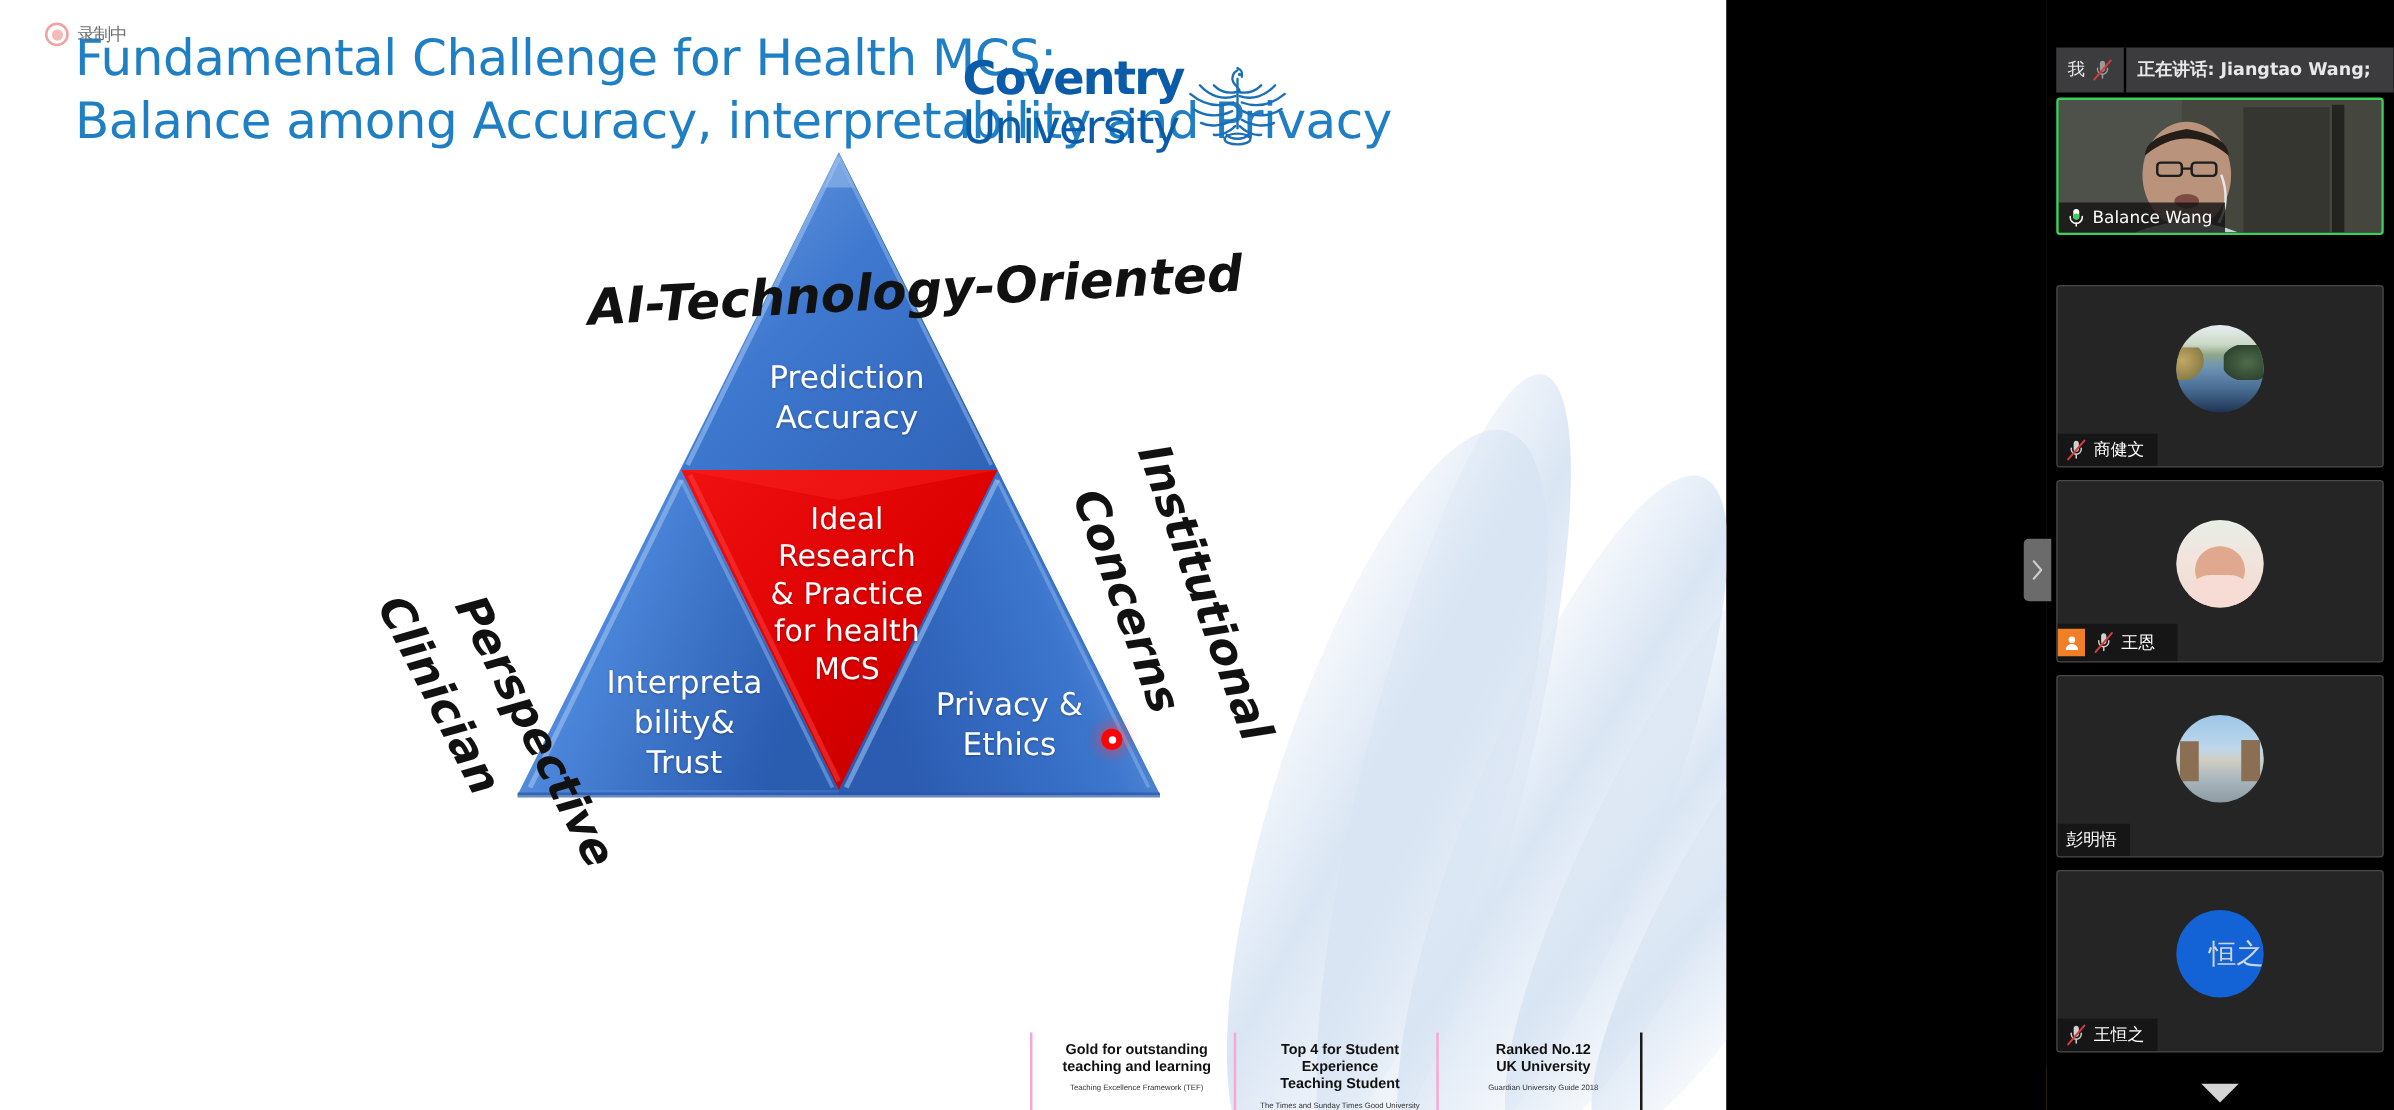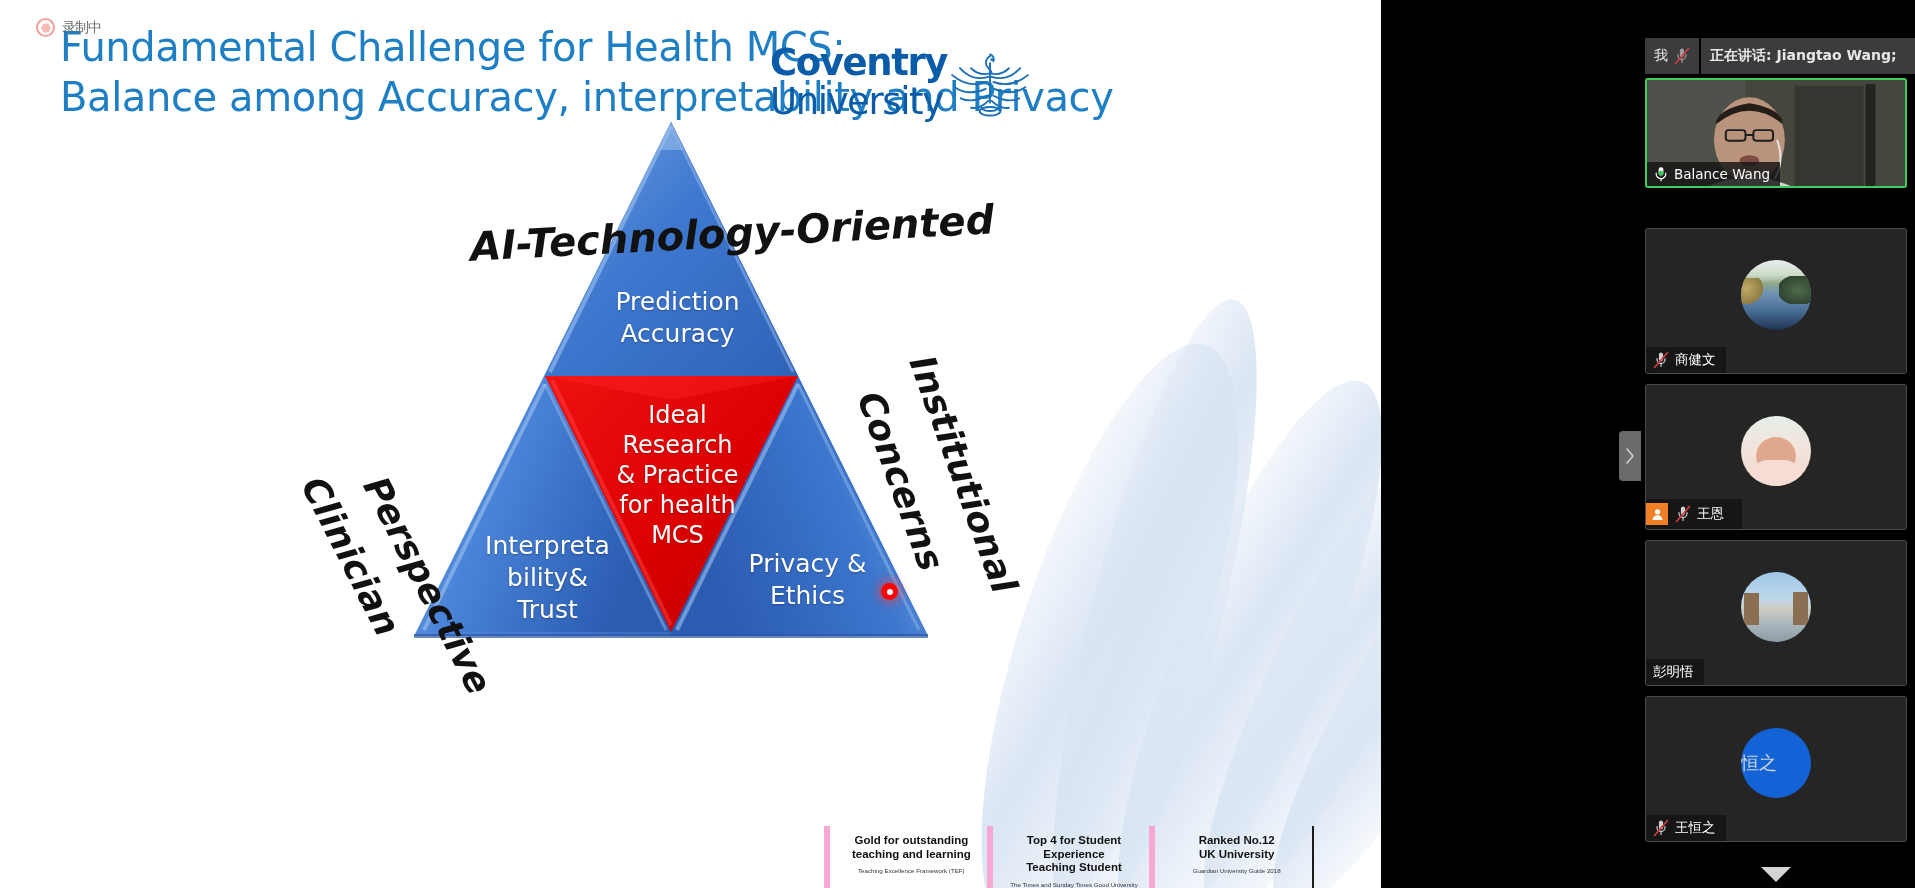--- a/index.html
+++ b/index.html
@@ -140,21 +140,21 @@
   #awards {
     position: absolute; left: 824px; bottom: 0;
     width: 490px; height: 62px;
     display: flex; align-items: stretch;
     z-index: 15;
   }
   .award {
     flex: 1 1 0; position: relative;
     padding: 8px 6px 4px 12px;
     text-align: center;
-    border-left: 6px solid #f9a8d4;
+    border-left: 2px solid #f9a8d4;
   }
   .award:last-child { border-right: 2px solid #1a1a1a; }
   .award-title {
     font-family: "Liberation Sans", sans-serif;
     font-weight: 700; font-size: 11.5px; line-height: 13.5px;
     color: #111;
   }
   .award-sub {
     margin-top: 6px;
     font-family: "Liberation Sans", sans-serif;
@@ -218,22 +218,22 @@
     margin-right: 1px;
   }
   .avatar {
     position: absolute; left: 50%; top: 46%;
     transform: translate(-50%,-50%);
     width: 70px; height: 70px; border-radius: 50%;
     overflow: hidden;
   }
   .avatar-initials {
     background: #1463d6;
-    display: flex; align-items: center; justify-content: flex-start;
-    color: #cfd6de; font-size: 18px;
+    display: flex; align-items: center; justify-content: flex-end;
+    color: #cfd6de; font-size: 22px;
     font-family: "DejaVu Sans", "Liberation Sans", sans-serif;
   }
 
   
   .av-lake { background: linear-gradient(180deg,#e9eef2 0%,#cbd9c6 22%,#8fa78b 34%,#6f93b4 48%,#4a6f96 72%,#1e3352 100%); }
   .av-lake::before {
     content:""; position:absolute; left:-6px; top:26%;
     width: 40%; height: 36%;
     background: radial-gradient(ellipse at 40% 40%, #c2a864 0%, #8c7d46 70%, transparent 72%);
   }

